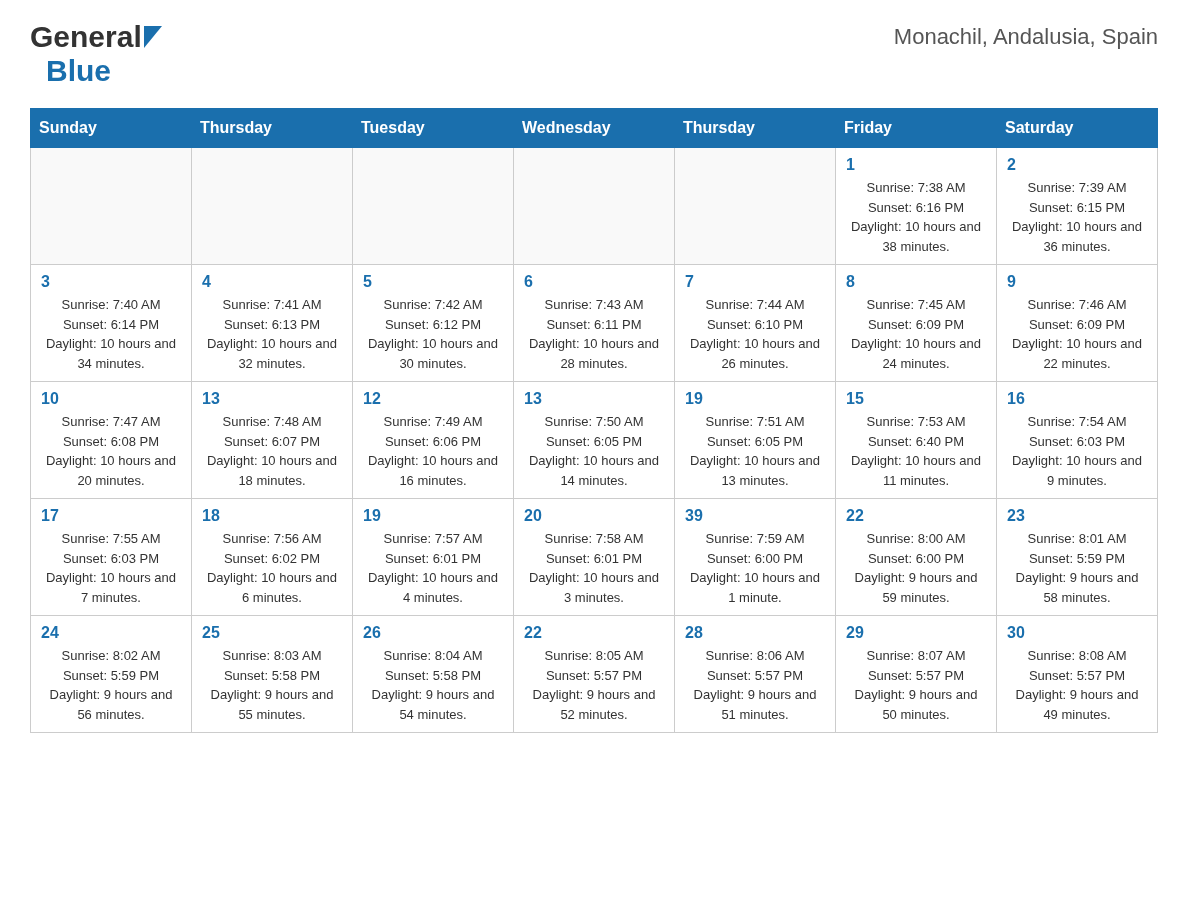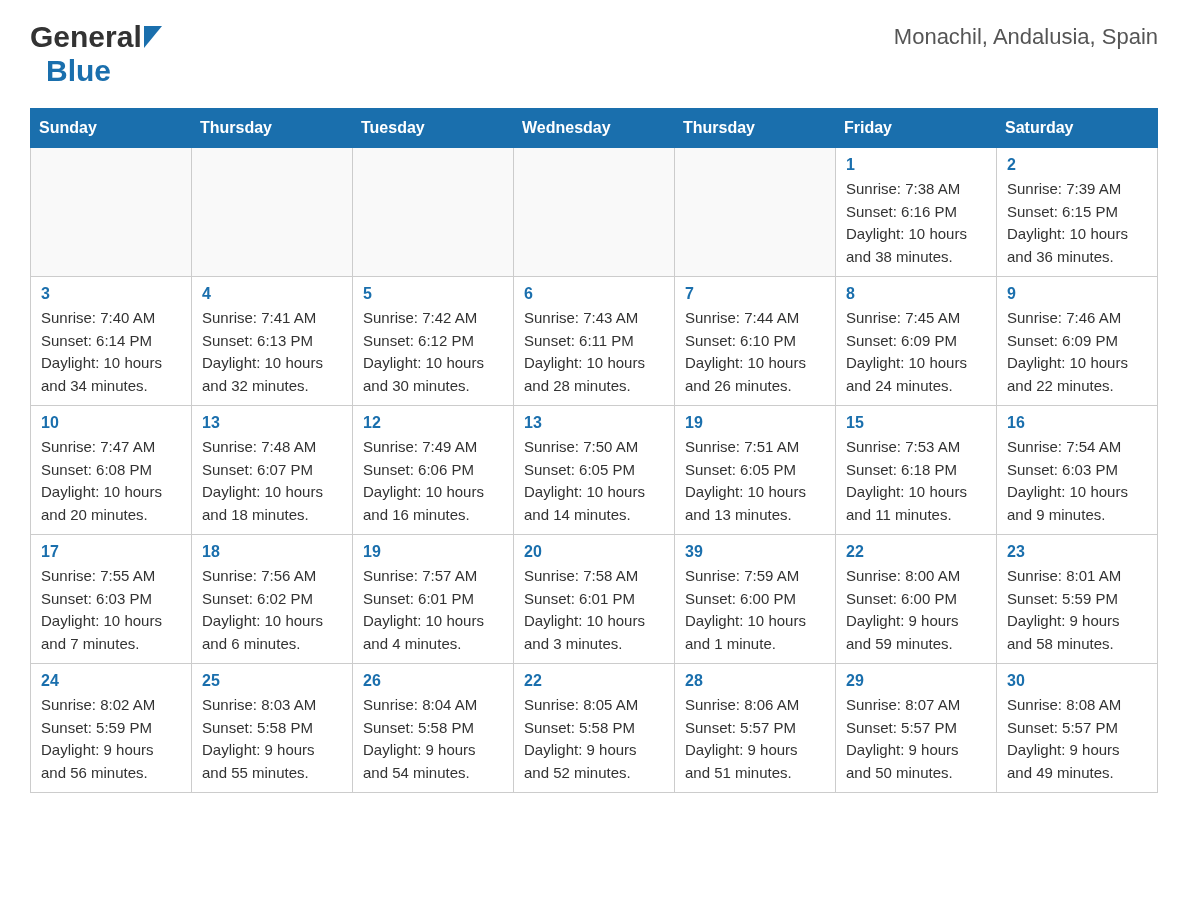--- a/index.html
+++ b/index.html
@@ -60,23 +60,24 @@
       width: calc(100% / 7);
     }
     .day-number {
       font-size: 16px;
       font-weight: bold;
       color: #1a6fad;
       display: block;
       margin-bottom: 4px;
     }
     .day-info {
-      font-size: 15px;
+      font-size: 13px;
       color: #333;
       line-height: 1.5;
+      text-align: center;
     }
     .empty-cell {
       background: #f9f9f9;
     }
     tr.week-row td {
       height: 115px;
     }
     .logo-row {
       display: flex;
       align-items: center;
@@ -222,21 +223,21 @@
         </td>
         <td>
           <span class="day-number">19</span>
           <div class="day-info">Sunrise: 7:51 AM
 Sunset: 6:05 PM
 Daylight: 10 hours and 13 minutes.</div>
         </td>
         <td>
           <span class="day-number">15</span>
           <div class="day-info">Sunrise: 7:53 AM
-Sunset: 6:18 PM
+Sunset: 6:40 PM
 Daylight: 10 hours and 11 minutes.</div>
         </td>
         <td>
           <span class="day-number">16</span>
           <div class="day-info">Sunrise: 7:54 AM
 Sunset: 6:03 PM
 Daylight: 10 hours and 9 minutes.</div>
         </td>
       </tr>
       <tr class="week-row">
@@ -298,21 +299,21 @@
         </td>
         <td>
           <span class="day-number">26</span>
           <div class="day-info">Sunrise: 8:04 AM
 Sunset: 5:58 PM
 Daylight: 9 hours and 54 minutes.</div>
         </td>
         <td>
           <span class="day-number">22</span>
           <div class="day-info">Sunrise: 8:05 AM
-Sunset: 5:58 PM
+Sunset: 5:57 PM
 Daylight: 9 hours and 52 minutes.</div>
         </td>
         <td>
           <span class="day-number">28</span>
           <div class="day-info">Sunrise: 8:06 AM
 Sunset: 5:57 PM
 Daylight: 9 hours and 51 minutes.</div>
         </td>
         <td>
           <span class="day-number">29</span>

